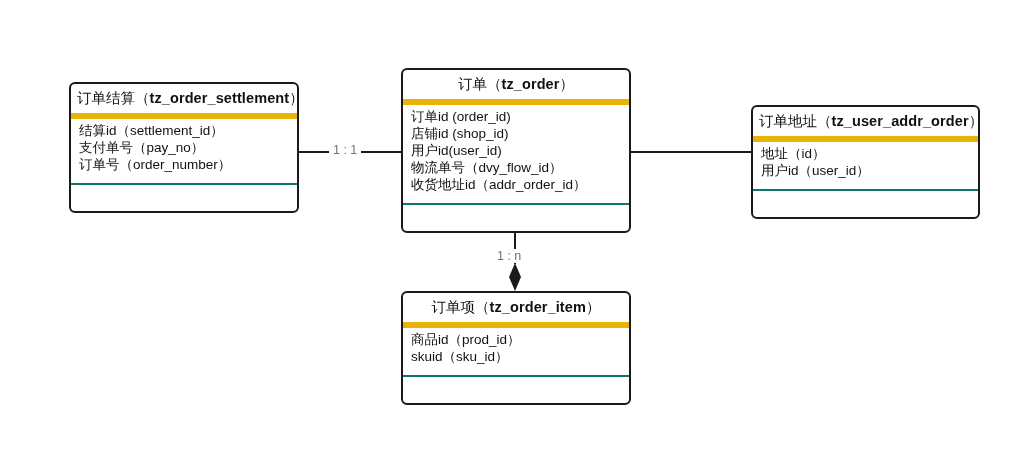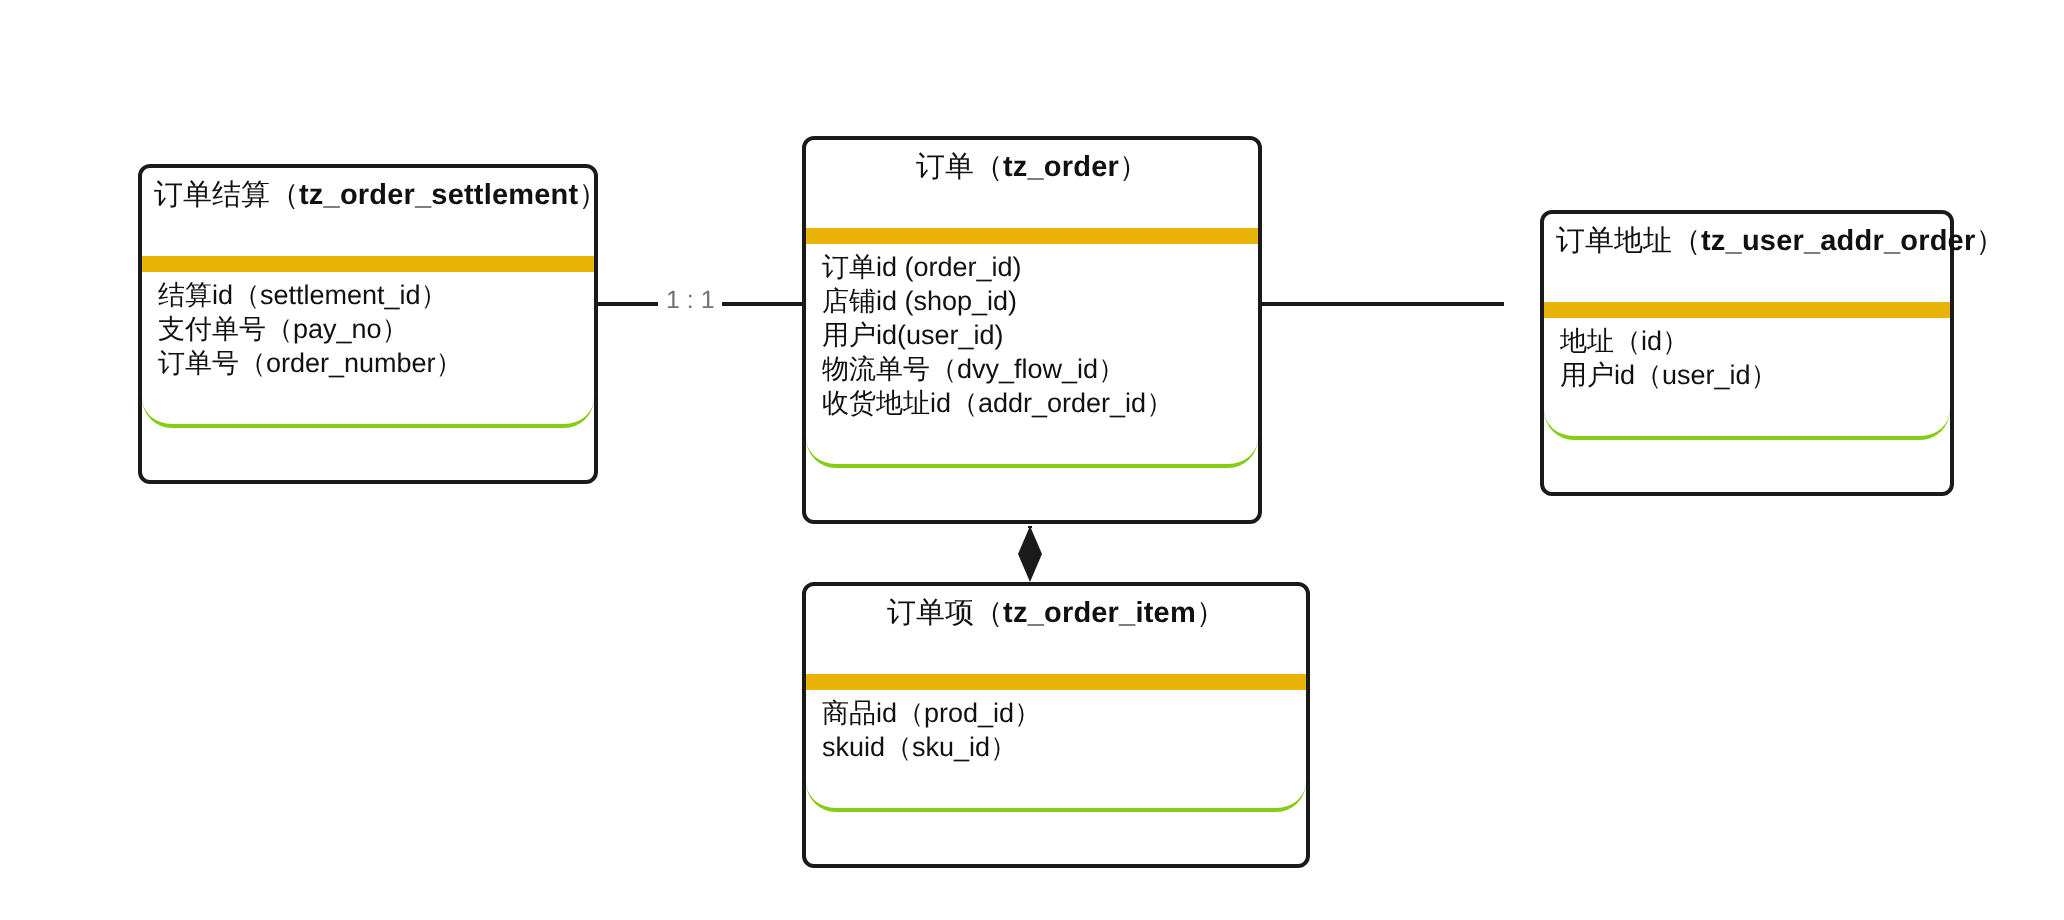--- a/index.html
+++ b/index.html
@@ -28,34 +28,33 @@
     background: #ffffff;
     z-index: 3;
   }
   .entity-title {
     box-sizing: border-box;
     width: 100%;
     text-align: center;
     font-size: 14.5px;
     color: #111111;
     line-height: 1.25;
-    padding: 5px 6px 21px 6px;
-    border-bottom: 8px solid #eab308;
+    padding: 5px 6px 6px 6px;
+    border-bottom: 6px solid #eab308;
     white-space: nowrap;
   }
   .entity-title .tbl {
     font-weight: bold;
     letter-spacing: 0.1px;
   }
   .entity-fields {
     box-sizing: border-box;
     width: 100%;
-    padding: 3px 0 22px 8px;
-    border-bottom: 2px solid #84cc16;
-    border-radius: 15px;
+    padding: 3px 0 10px 8px;
+    border-bottom: 2px solid #0f766e;
   }
   .field {
     font-size: 13.5px;
     color: #111111;
     line-height: 17px;
     white-space: nowrap;
   }
   .entity-footer {
     box-sizing: border-box;
     width: 100%;
@@ -122,32 +121,32 @@
     <div class="entity-fields">
       <div class="field">订单id (order_id)</div>
       <div class="field">店铺id (shop_id)</div>
       <div class="field">用户id(user_id)</div>
       <div class="field">物流单号（dvy_flow_id）</div>
       <div class="field">收货地址id（addr_order_id）</div>
     </div>
     <div class="entity-footer"></div>
   </div>
 
-  <div class="entity" style="left:751px; top:105px; width:207px;margin-left:19px;">
+  <div class="entity" style="left:751px; top:105px; width:229px;">
     <div class="entity-title">
       <span>订单地址</span><span>（</span><span class="tbl">tz_user_addr_order</span><span>）</span>
     </div>
     <div class="entity-fields">
       <div class="field">地址（id）</div>
       <div class="field">用户id（user_id）</div>
     </div>
     <div class="entity-footer"></div>
   </div>
 
-  <div class="entity" style="left:401px; top:291px; width:254px;">
+  <div class="entity" style="left:401px; top:291px; width:230px;">
     <div class="entity-title">
       <span>订单项</span><span>（</span><span class="tbl">tz_order_item</span><span>）</span>
     </div>
     <div class="entity-fields">
       <div class="field">商品id（prod_id）</div>
       <div class="field">skuid（sku_id）</div>
     </div>
     <div class="entity-footer"></div>
   </div>
 

